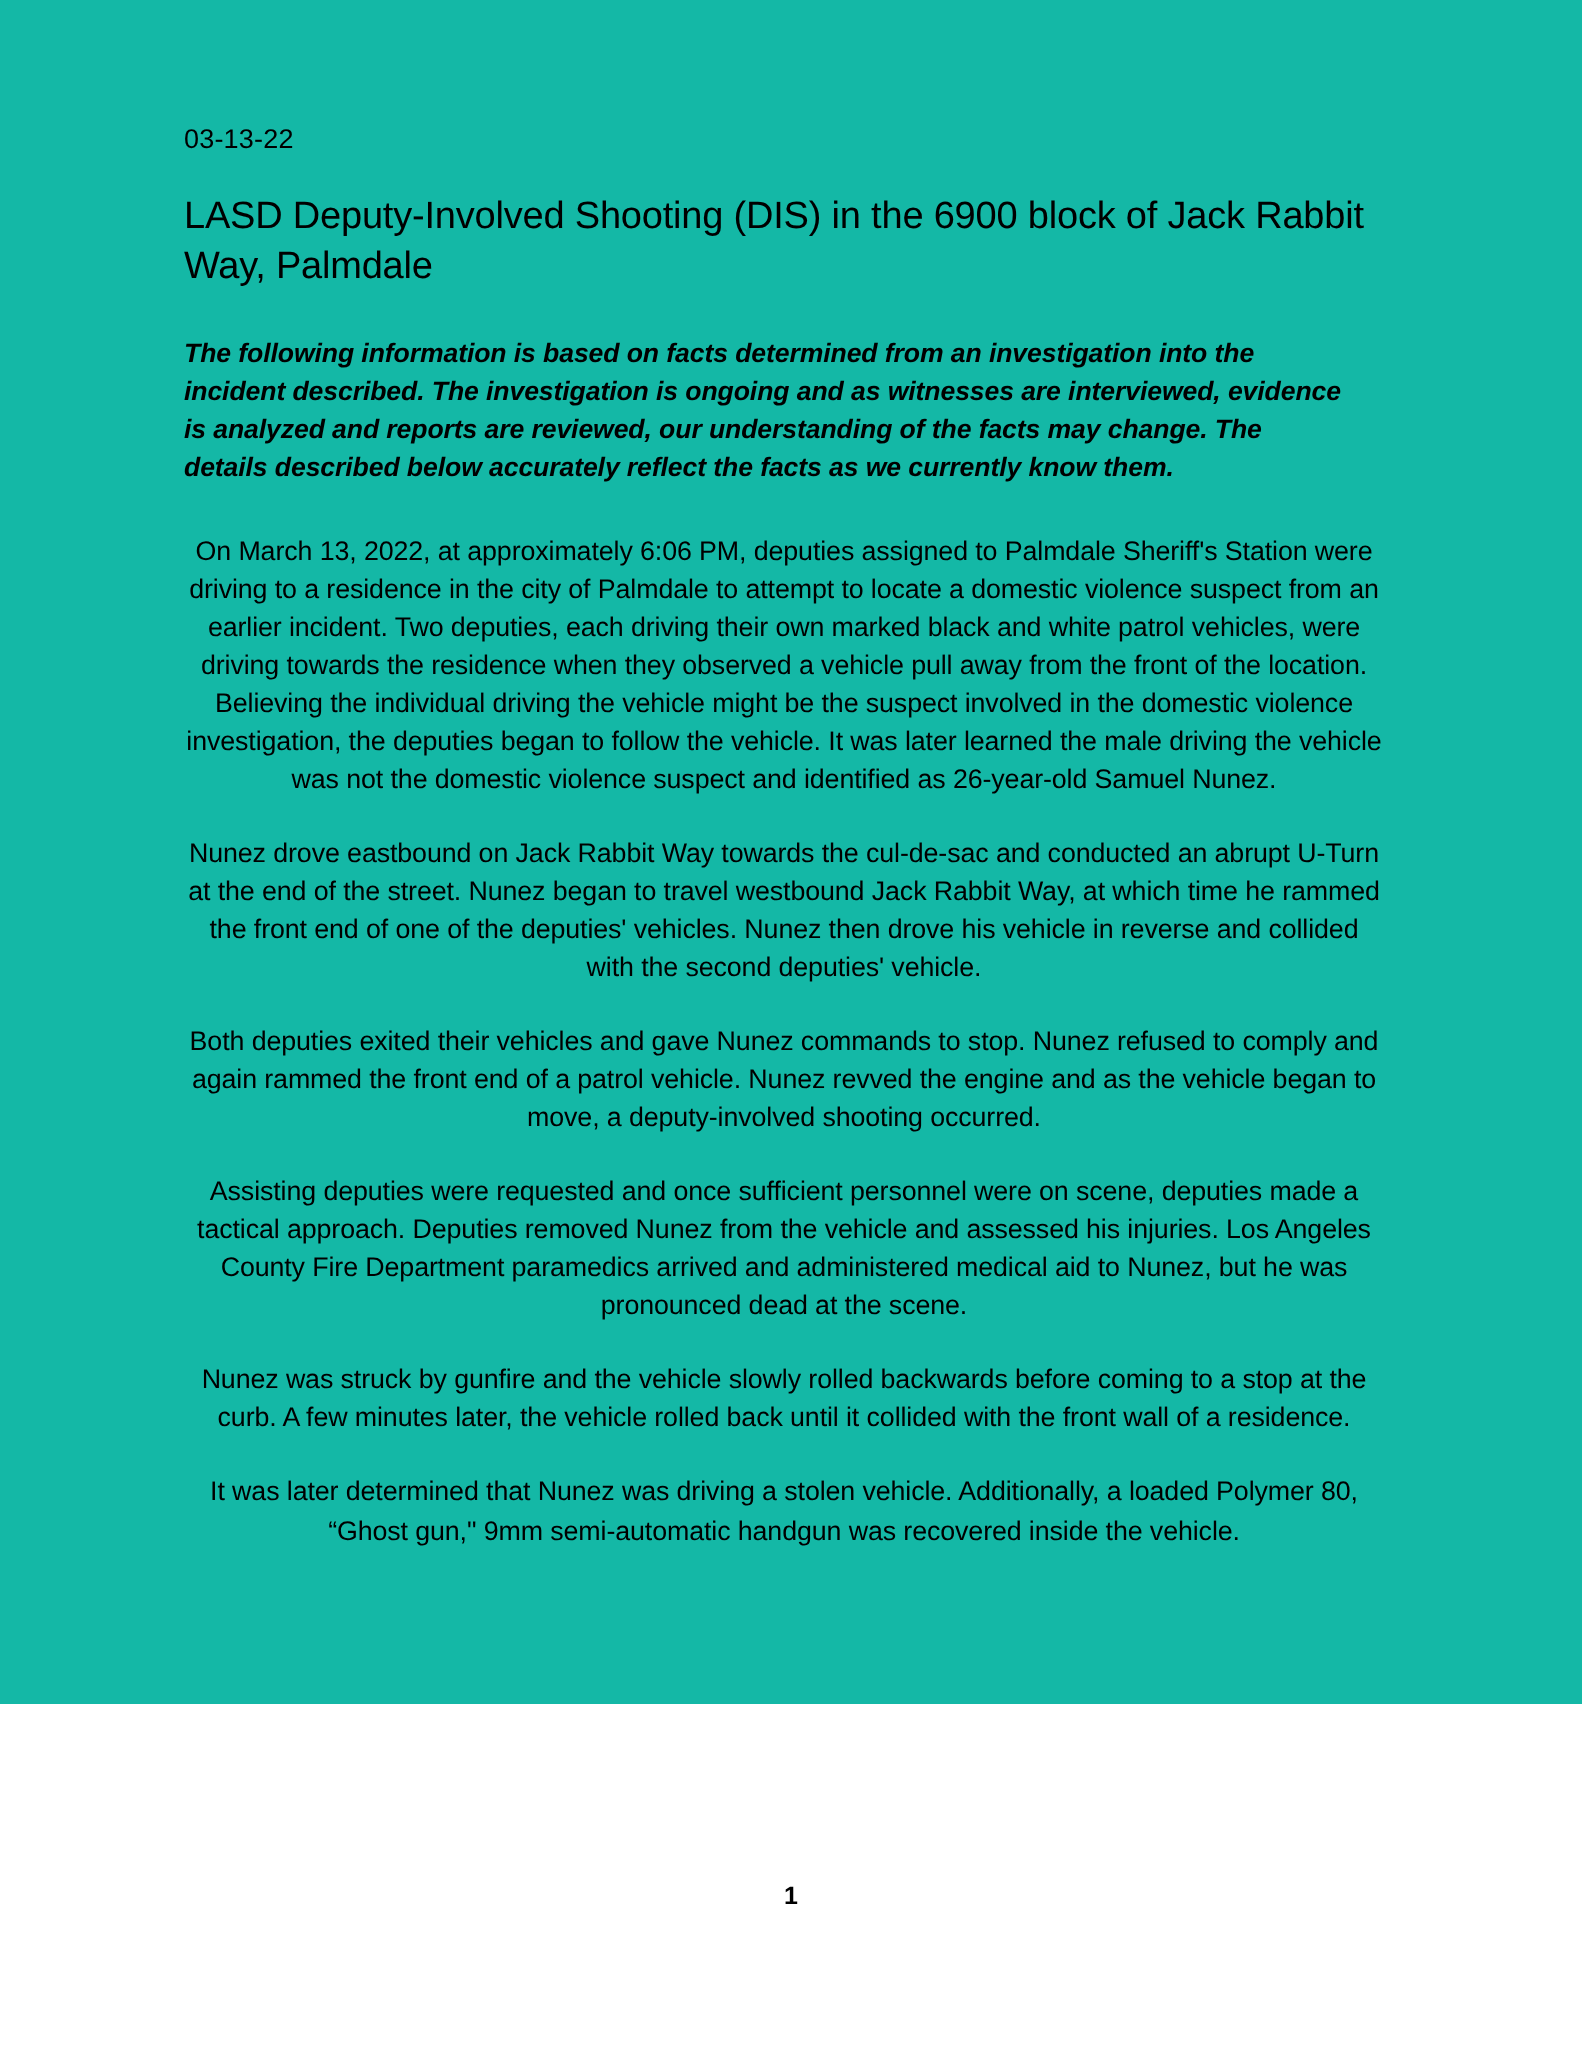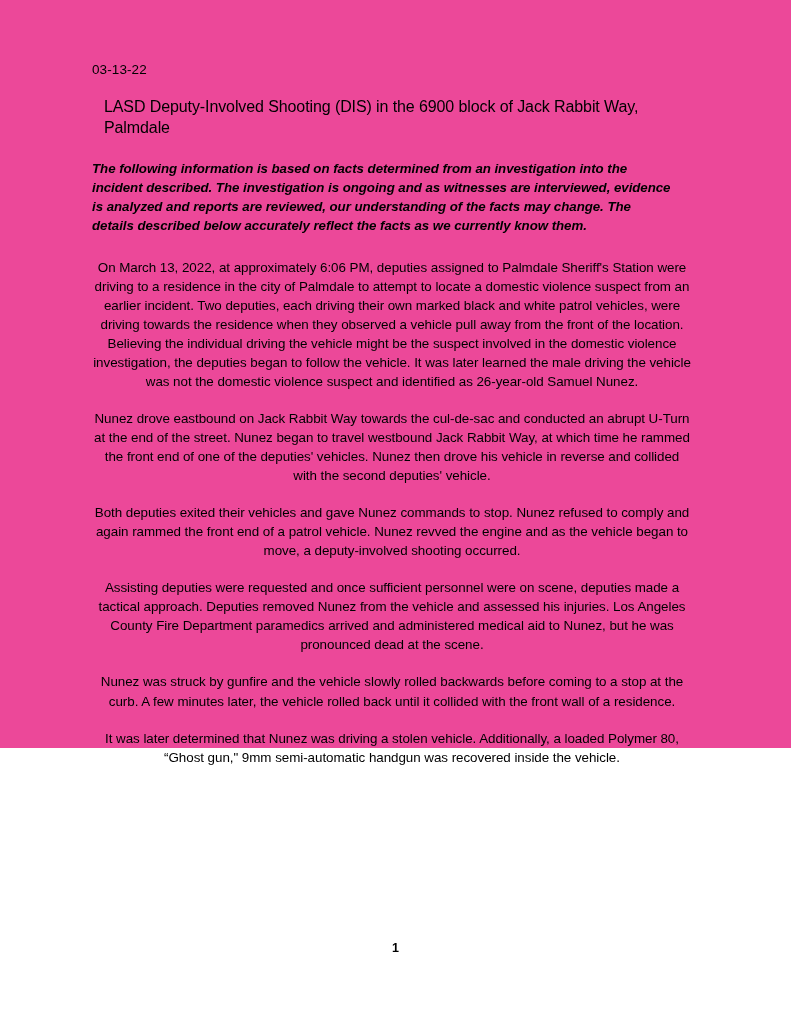--- a/index.html
+++ b/index.html
@@ -13,39 +13,39 @@
     font-family: "Liberation Sans", sans-serif;
     color: #000000;
     position: relative;
     overflow: hidden;
   }
   .page {
     position: absolute;
     left: 0;
     top: 0;
     width: 791px;
-    height: 748px;
-    background: #ec4899;
+    height: 852px;
+    background: #14b8a6;
   }
   .content {
     position: absolute;
     left: 92px;
     top: 62px;
     width: 600px;
   }
   .doc-date {
     font-size: 13.5px;
     line-height: 1.2;
     letter-spacing: 0.1px;
     margin: 0 0 18px 0;
   }
   .doc-title {
-    font-size: 16px;
+    font-size: 19px;
     line-height: 1.32;
-    margin: 0 0 22px 12px;
+    margin: 0 0 22px 0;
     font-weight: normal;
     letter-spacing: -0.1px;
   }
   .disclaimer {
     font-size: 13.3px;
     line-height: 1.42;
     font-weight: bold;
     font-style: italic;
     margin: 0 16px 22px 0;
     letter-spacing: -0.05px;

